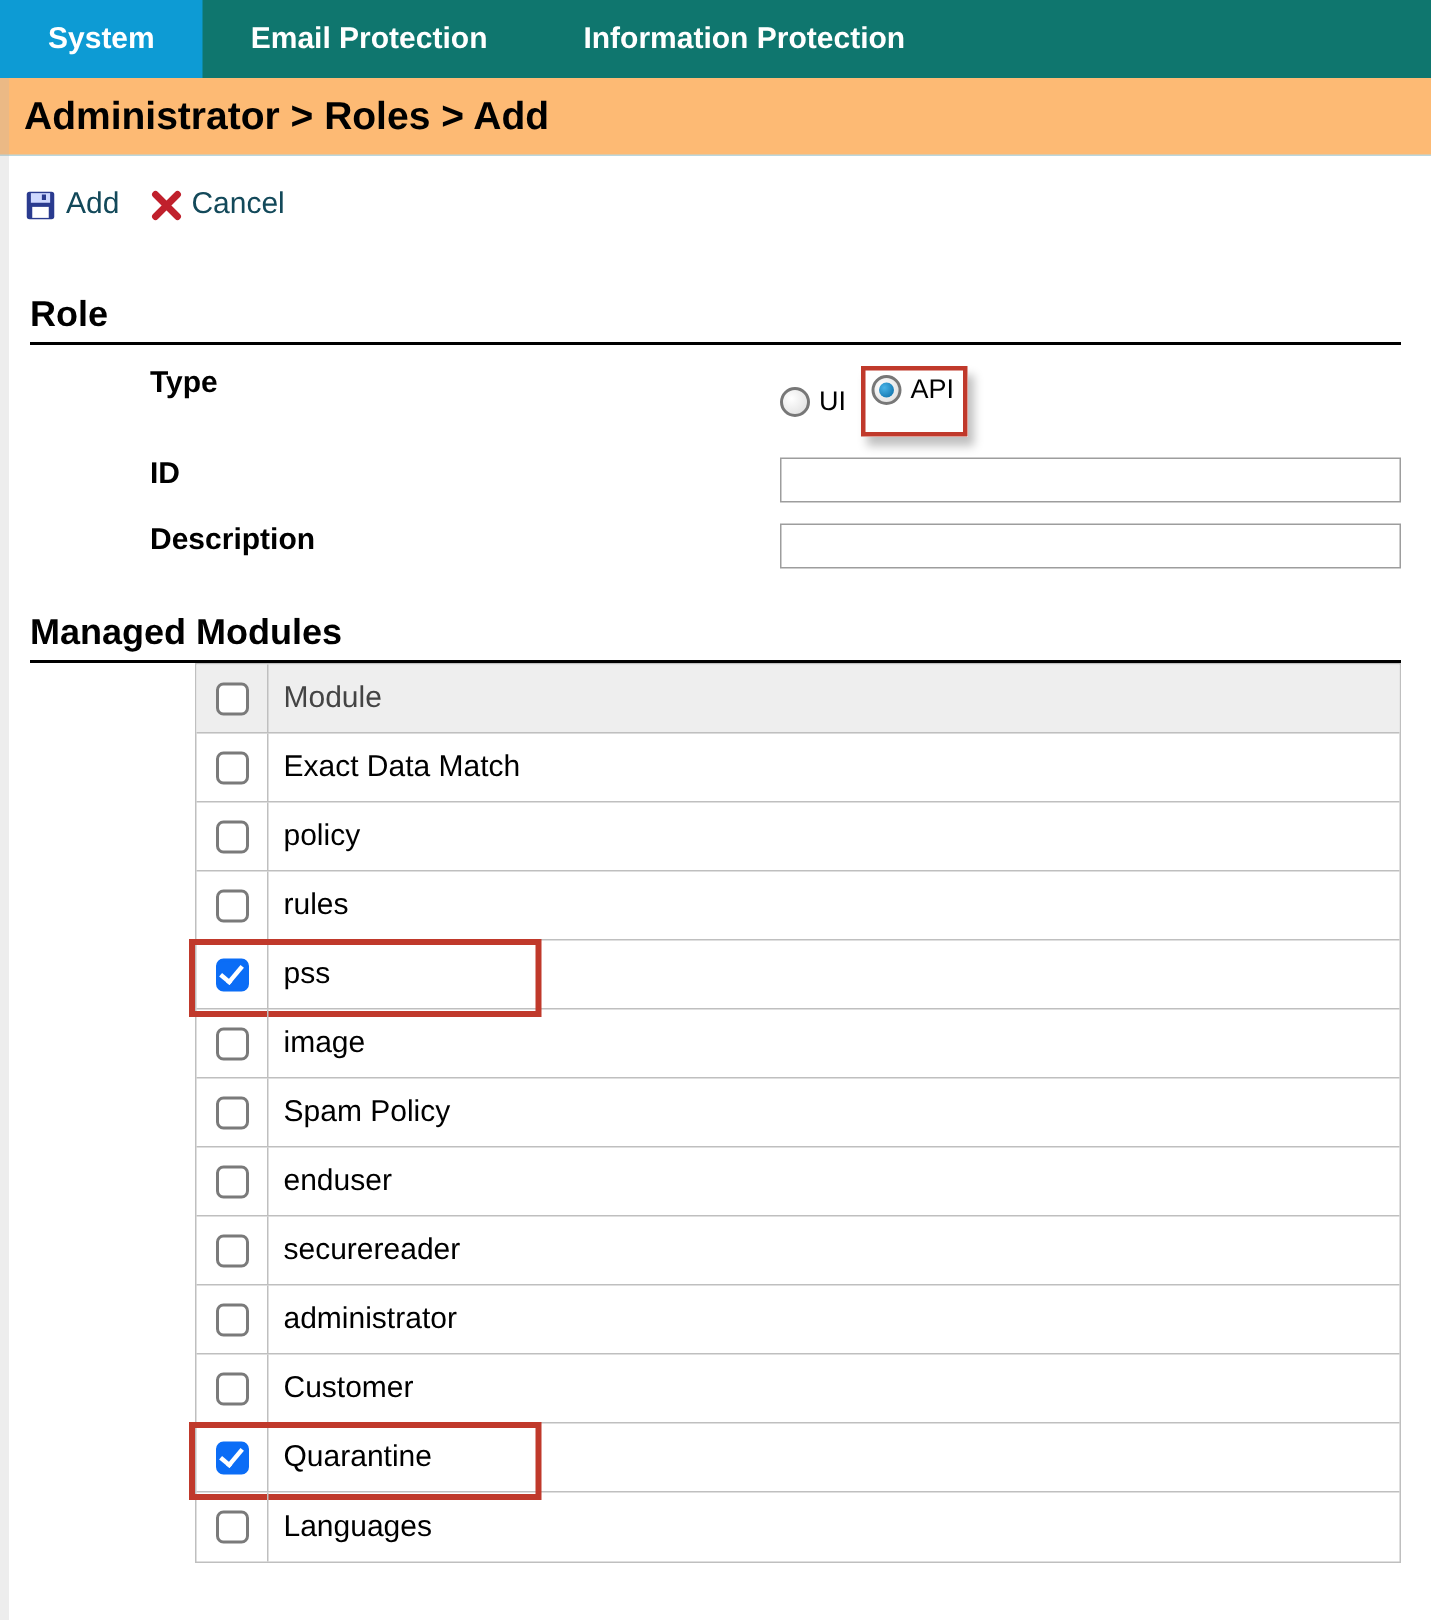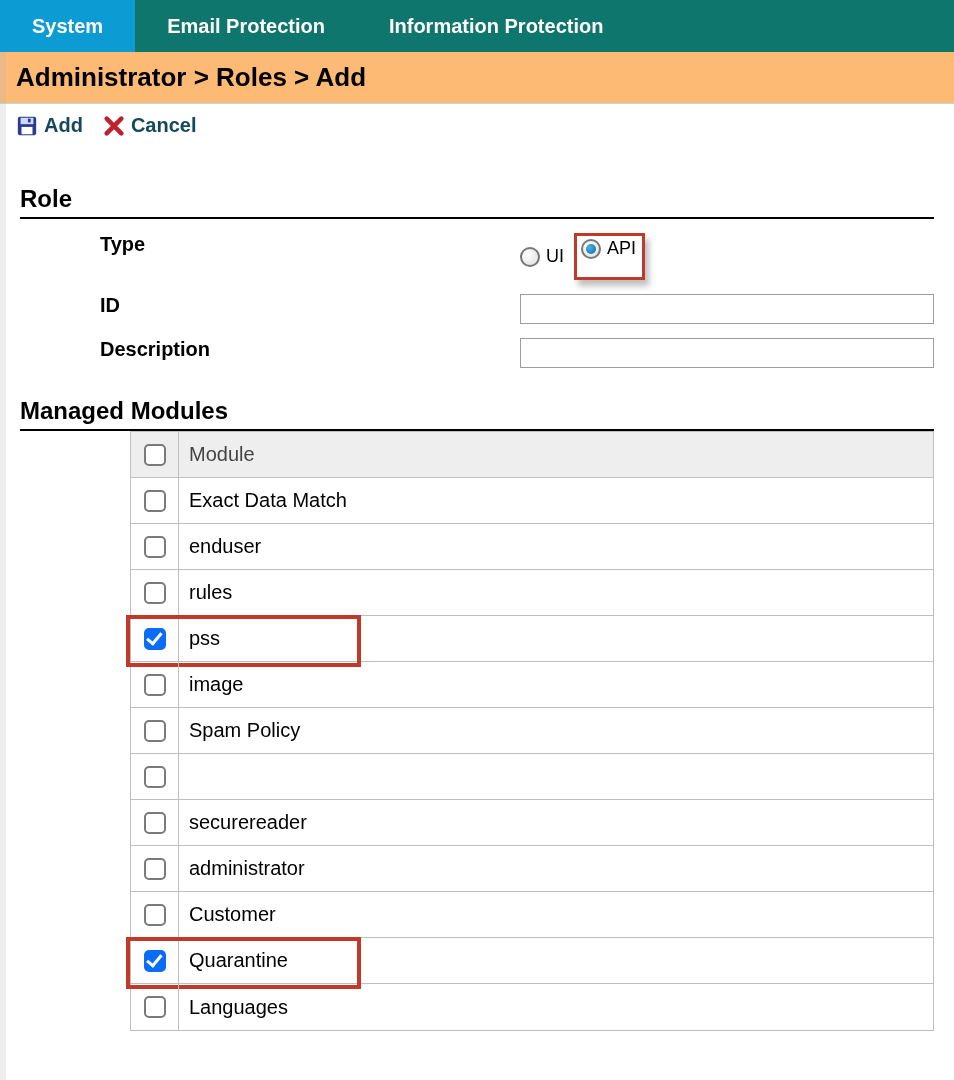--- a/index.html
+++ b/index.html
@@ -37,24 +37,23 @@
     background: #fdba74;
     padding: 10px 16px;
     font-size: 26px;
     font-weight: bold;
     border-bottom: 1px solid #bcd7dd;
   }
   
   .toolbar {
     display: flex;
     gap: 20px;
-    padding: 10px 16px 18px 16px;
+    padding: 21px 16px 18px 16px;
     align-items: flex-start;
     border-bottom: 1px solid #fff;
-    font-weight: bold;
   }
   .toolbar .btn {
     display: flex;
     align-items: center;
     gap: 6px;
     font-size: 20px;
     color: #13495a;
     cursor: pointer;
   }
   .toolbar .btn .icon {
@@ -289,21 +288,21 @@
           <div class="row">
             <div class="checkbox-cell">
               <span class="cb"></span>
             </div>
             <div class="label-cell">Exact Data Match</div>
           </div>
           <div class="row">
             <div class="checkbox-cell">
               <span class="cb"></span>
             </div>
-            <div class="label-cell">enduser</div>
+            <div class="label-cell">policy</div>
           </div>
           <div class="row">
             <div class="checkbox-cell">
               <span class="cb"></span>
             </div>
             <div class="label-cell">rules</div>
           </div>
           <div class="row">
             <div class="checkbox-cell">
               <span class="cb checked"></span>
@@ -320,20 +319,21 @@
           <div class="row">
             <div class="checkbox-cell">
               <span class="cb"></span>
             </div>
             <div class="label-cell">Spam Policy</div>
           </div>
           <div class="row">
             <div class="checkbox-cell">
               <span class="cb"></span>
             </div>
+            <div class="label-cell">enduser</div>
           </div>
           <div class="row">
             <div class="checkbox-cell">
               <span class="cb"></span>
             </div>
             <div class="label-cell">securereader</div>
           </div>
           <div class="row">
             <div class="checkbox-cell">
               <span class="cb"></span>

